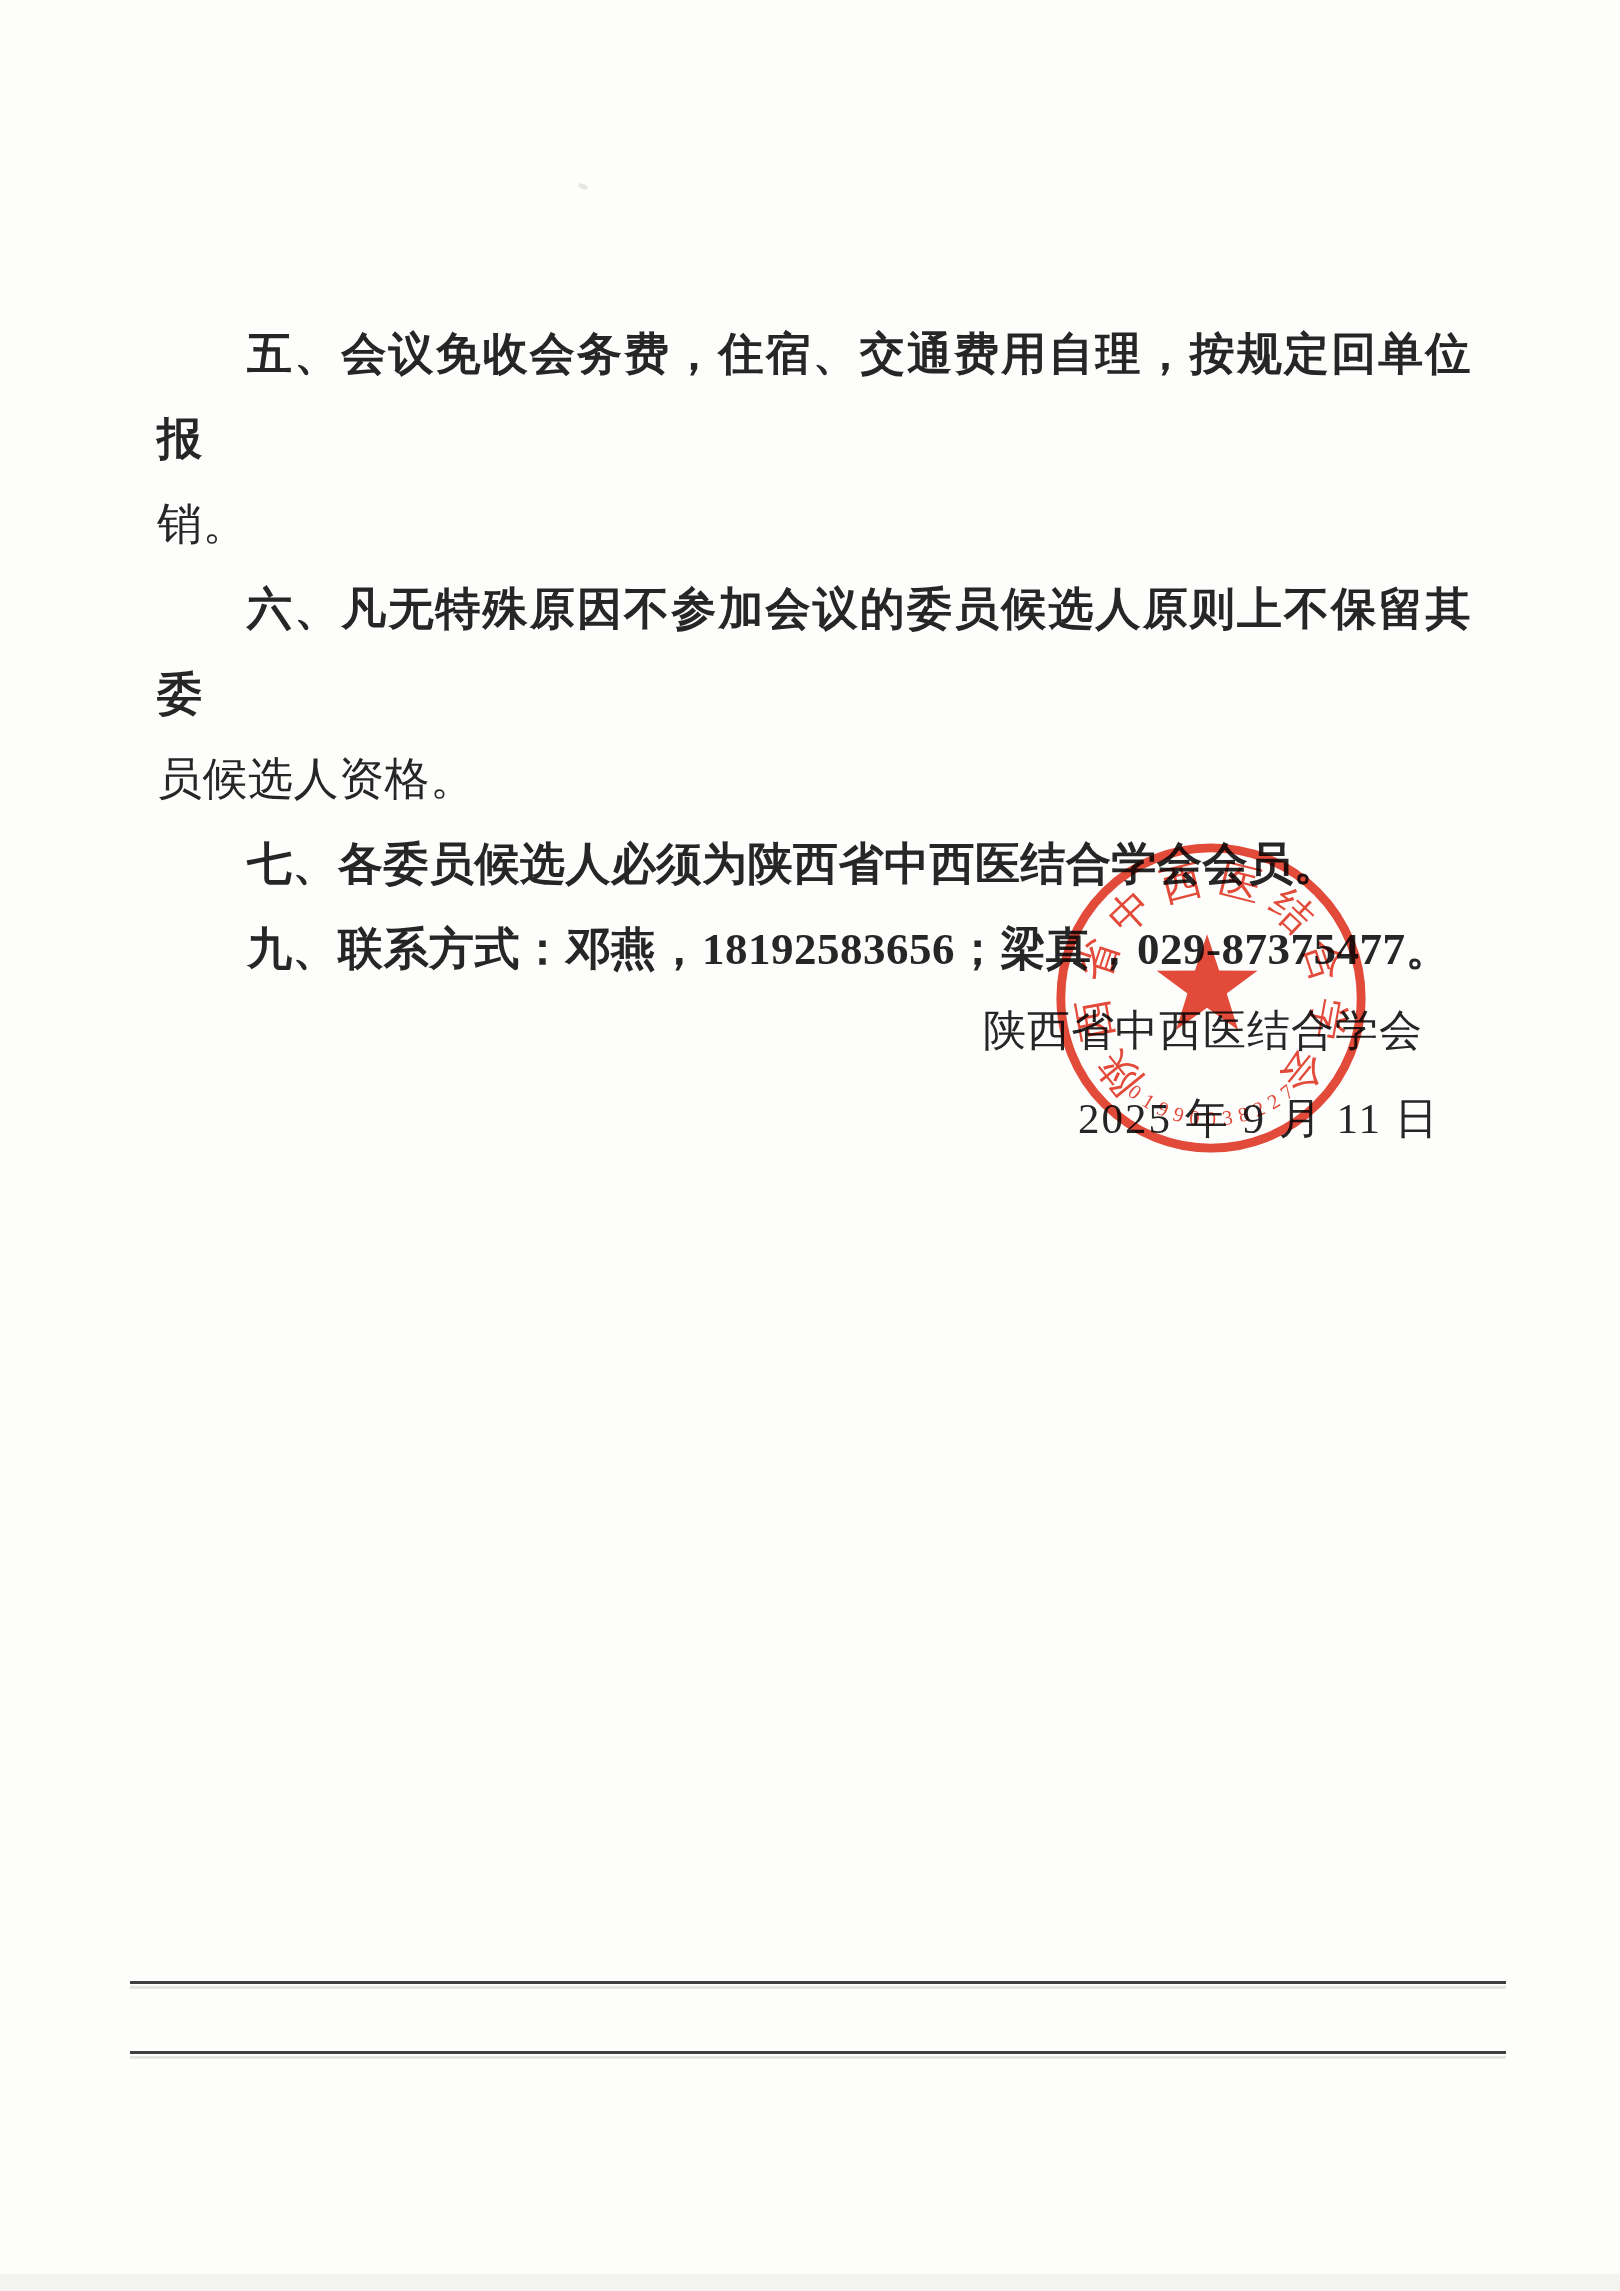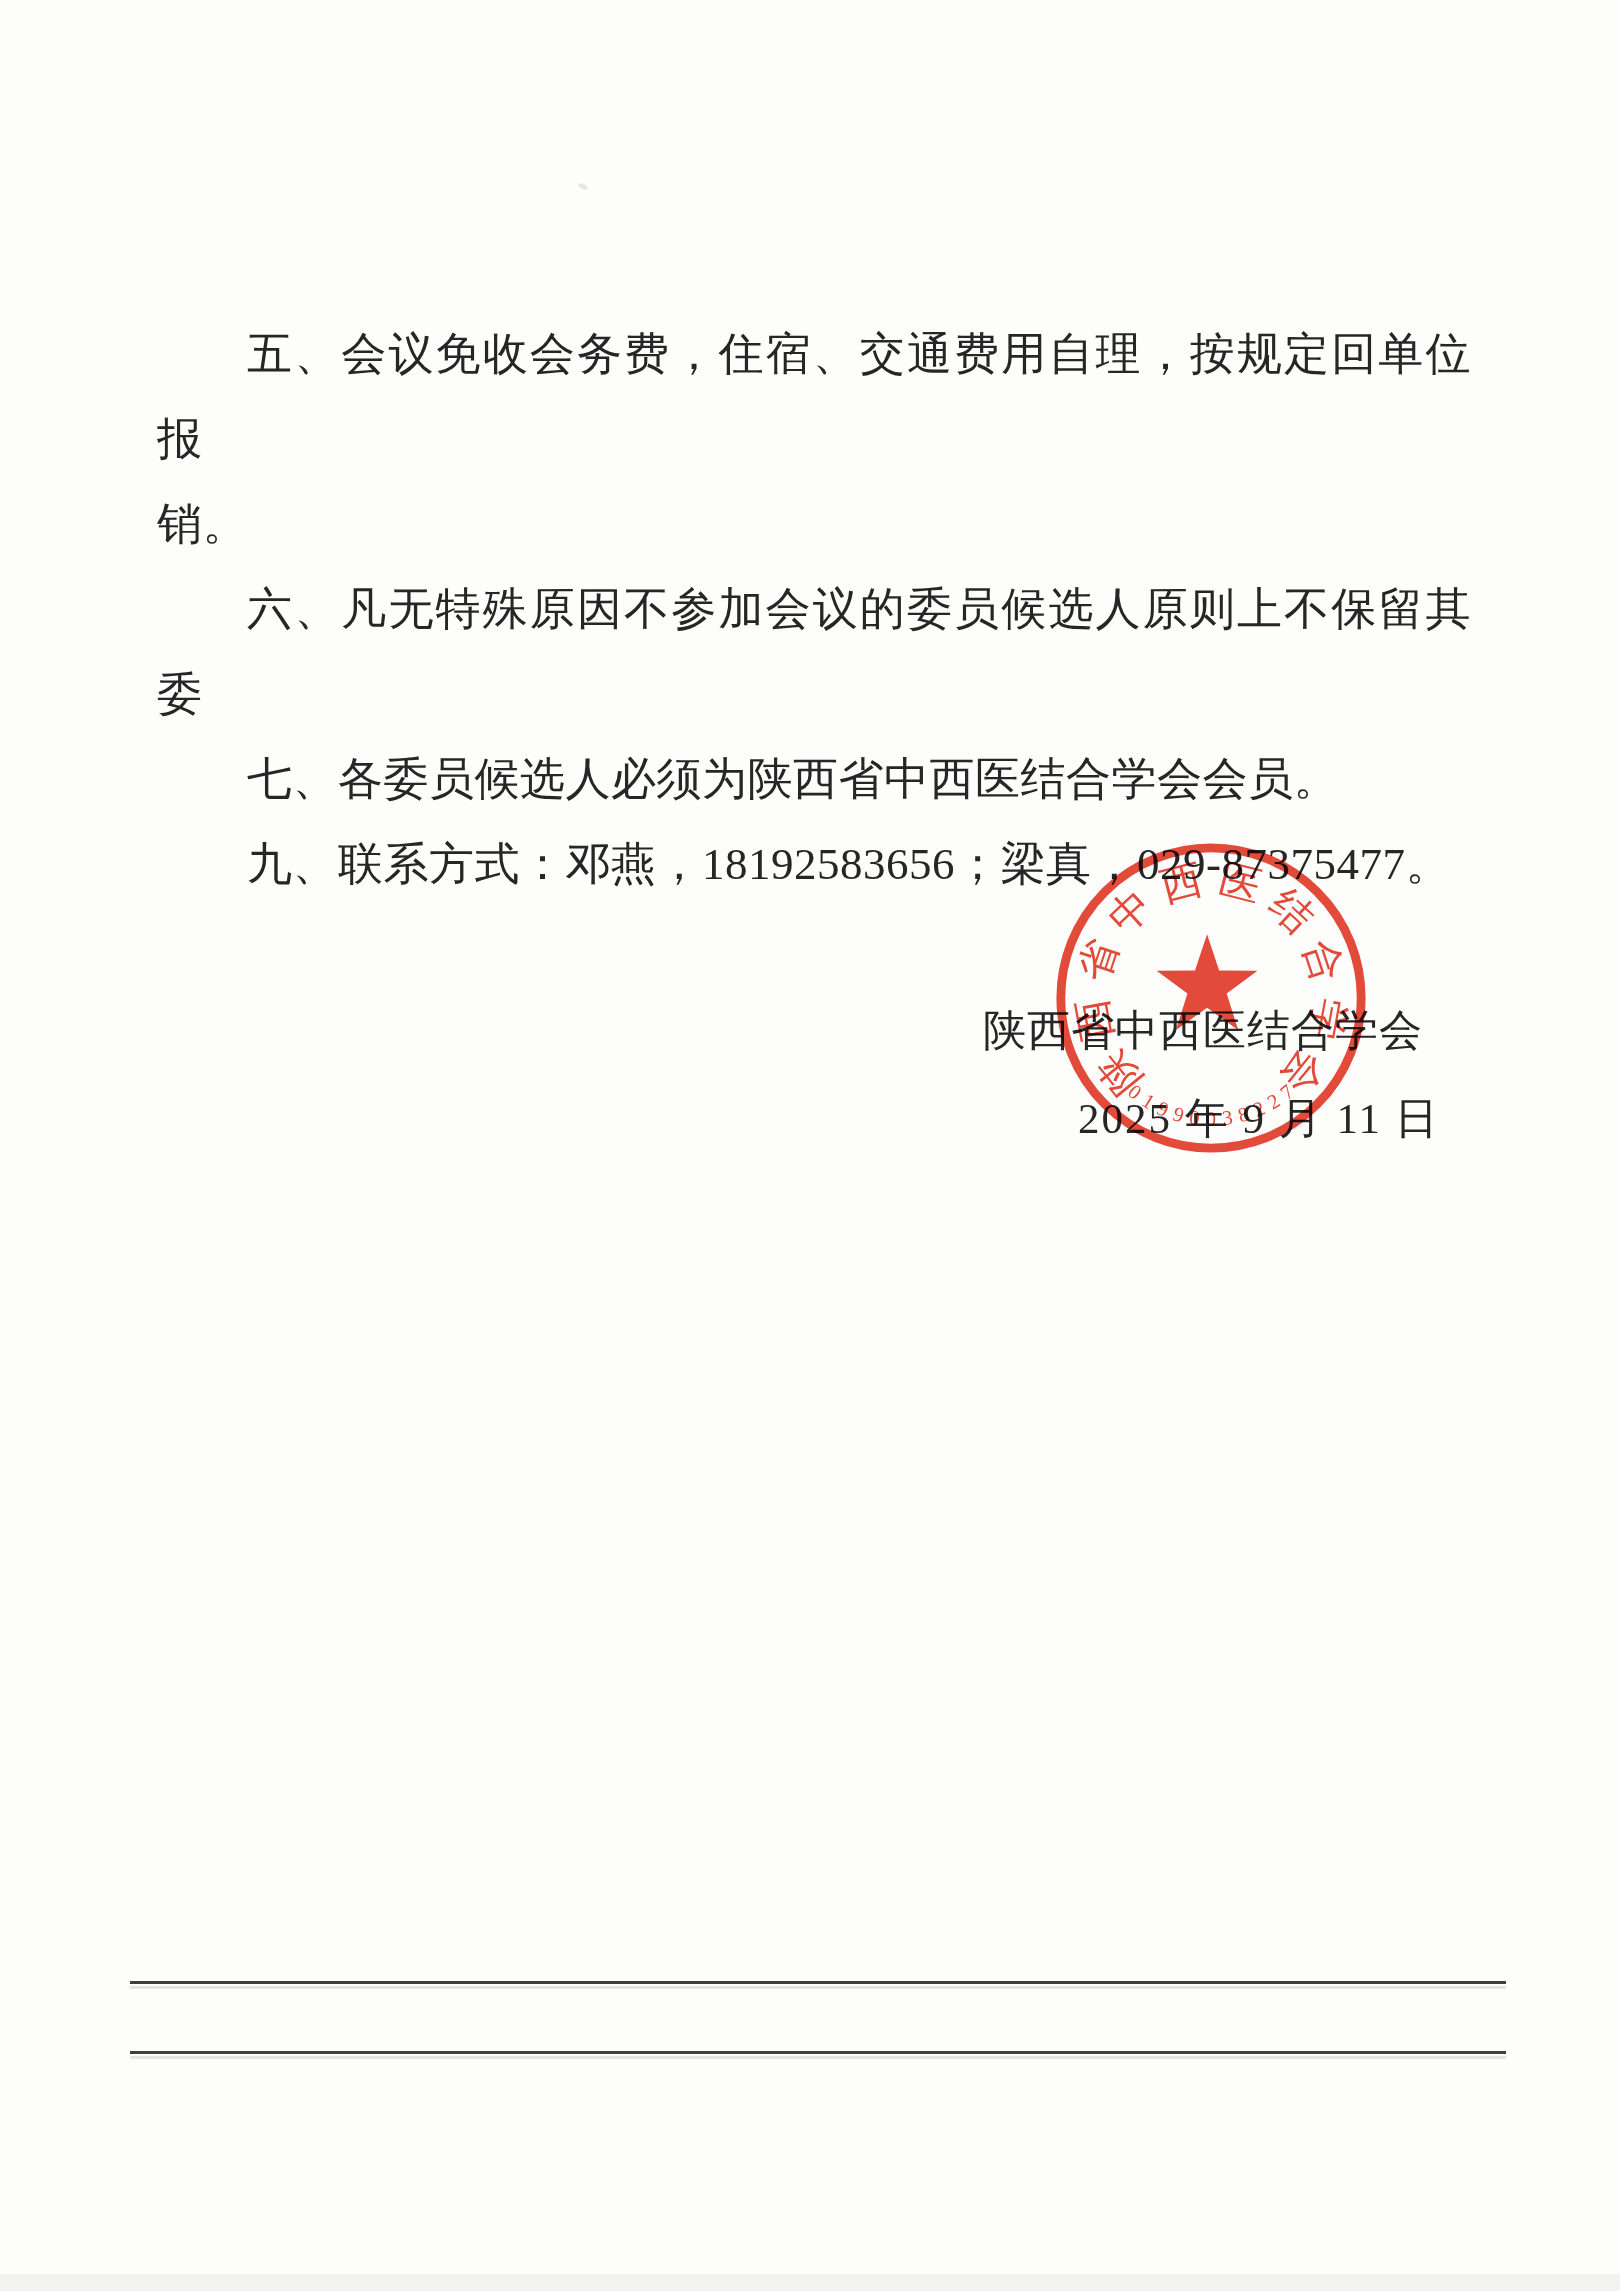--- a/index.html
+++ b/index.html
@@ -11,21 +11,21 @@
     font-family:"Liberation Serif","DejaVu Serif",serif;
     color:#262626;
   }
   
   .body-text{
     position:absolute;left:157px;top:312px;width:1314px;
     font-size:45px;line-height:85px;
     letter-spacing:0.5px;
   }
   .line{white-space:pre;}
-  .line.indent{text-indent:90px;}
+  .line.indent{text-indent:90px;font-weight:bold;}
   .line.fill{
     white-space:normal;
     text-align:justify;
     text-align-last:justify;
   }
   
   .sig-org{
     position:absolute;left:983px;top:1002px;
     font-size:43px;letter-spacing:1px;white-space:pre;
   }
@@ -67,20 +67,21 @@
 <body>
 
 <div class="page">
 
   <div class="speck"></div>
 
   <div class="body-text">
     <div class="line indent fill">五、会议免收会务费，住宿、交通费用自理，按规定回单位报</div>
     <div class="line">销。</div>
     <div class="line indent fill">六、凡无特殊原因不参加会议的委员候选人原则上不保留其委</div>
+    <div class="line">员候选人资格。</div>
     <div class="line indent">七、各委员候选人必须为陕西省中西医结合学会会员。</div>
     <div class="line indent">九、联系方式：邓燕，18192583656；梁真，029-87375477。</div>
   </div>
 
   <div class="sig-org">陕西省中西医结合学会</div>
   <div class="sig-date">2025 年 9 月 11 日</div>
 
   <div class="seal">
     <svg viewBox="0 0 324 324" xmlns="http://www.w3.org/2000/svg">
         <circle cx="162" cy="162" r="153" fill="none" stroke="#e23a28" stroke-width="9"></circle>

